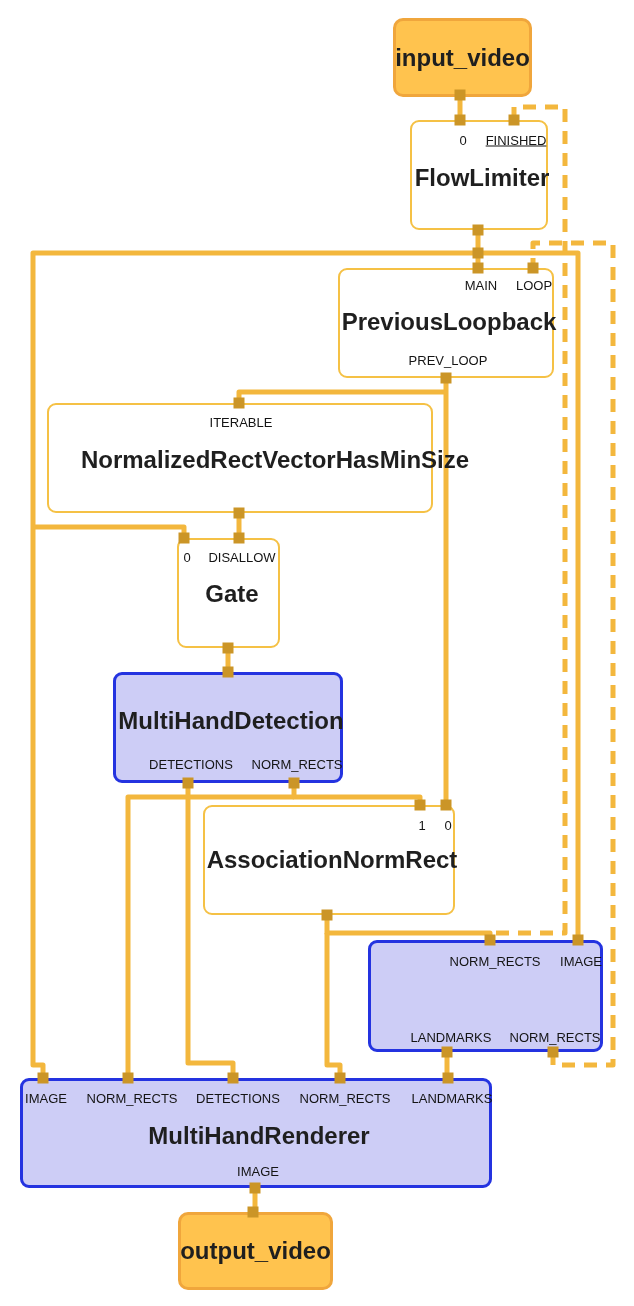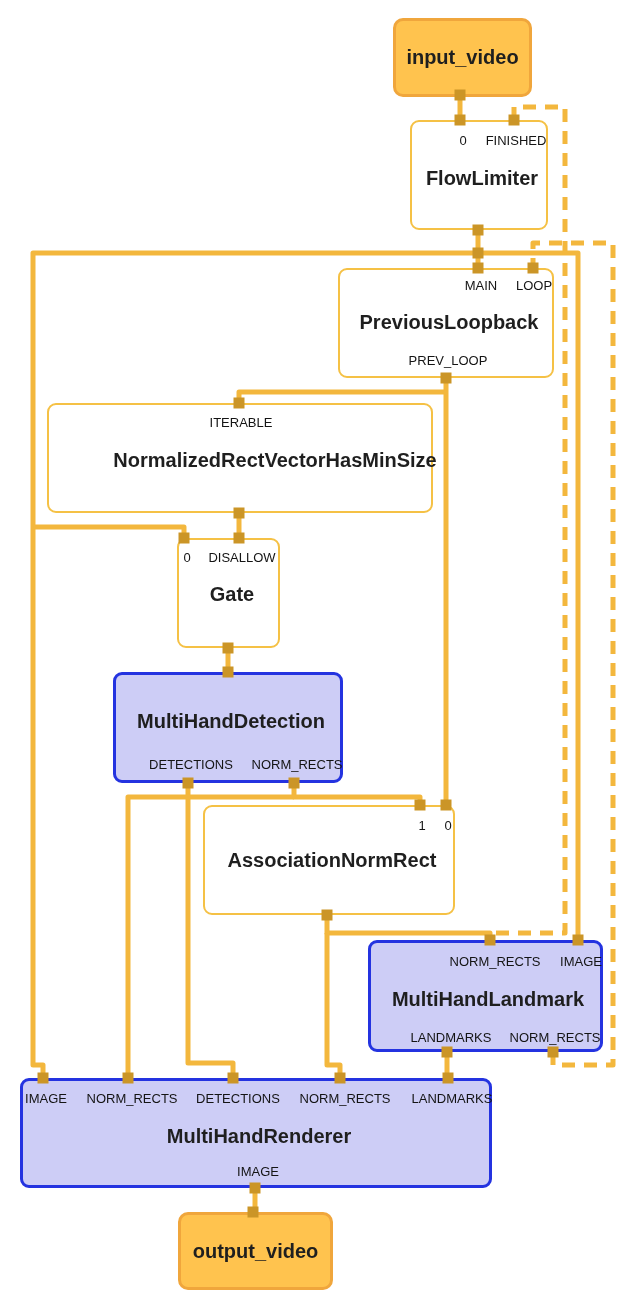--- a/index.html
+++ b/index.html
@@ -9,21 +9,21 @@
   }
   svg.wires { position:absolute; left:0; top:0; z-index:1; }
   .wire { fill:none; stroke:#F3B73D; stroke-width:5; stroke-linejoin:round; }
   .wire.dashed { stroke-dasharray:13 9; }
   .node { position:absolute; box-sizing:border-box; z-index:2; }
   .calc { background:#ffffff; border:2px solid #F5C145; border-radius:9px; }
   .subgraph { background:#CDCDF6; border:3px solid #2433E0; border-radius:9px; }
   .stream { background:#FFC34E; border:3px solid #F0A63C; border-radius:10px;
             display:flex; align-items:center; justify-content:center; }
   .title { position:absolute; transform:translate(-50%,-50%); font-weight:bold;
-           font-size:20px; color:#1F1F1F; white-space:nowrap; }
+           font-size:24px; color:#1F1F1F; white-space:nowrap; }
   .stream .title { position:static; transform:none; }
   .plabel { position:absolute; transform:translate(-50%,-50%); font-size:13px;
             color:#141414; white-space:nowrap; }
   .port { position:absolute; width:11px; height:11px; background:#CB9527;
           transform:translate(-50%,-50%); z-index:4; }
 </style>
 </head>
 <body>
 
 <div id="stage">
@@ -48,21 +48,21 @@
     <path class="wire dashed" d="M514 120 L514 107 L565 107 L565 933 L495 933"></path>
     <path class="wire dashed" d="M553 1052 L553 1065 L613 1065 L613 243 L533 243 L533 268"></path>
   </svg>
 
   <div class="node stream" style="left:393px; top:18px; width:139px; height:79px;">
     <span class="title">input_video</span>
   </div>
 
   <div class="node calc" style="left:410px; top:120px; width:138px; height:110px;">
     <span class="plabel" style="left:51px; top:18px;">0</span>
-    <span class="plabel" style="left:104px; top:18px;">FINISHED</span>
+    <span class="plabel" style="left:104px; top:18px;text-decoration:underline;">FINISHED</span>
     <span class="title" style="left:70px; top:56px;">FlowLimiter</span>
   </div>
 
   <div class="node calc" style="left:338px; top:268px; width:216px; height:110px;">
     <span class="plabel" style="left:141px; top:15px;">MAIN</span>
     <span class="plabel" style="left:194px; top:15px;text-align:right;">LOOP</span>
     <span class="title" style="left:109px; top:52px;">PreviousLoopback</span>
     <span class="plabel" style="left:108px; top:90px;">PREV_LOOP</span>
   </div>
 
@@ -85,21 +85,20 @@
 
   <div class="node calc" style="left:203px; top:805px; width:252px; height:110px;">
     <span class="plabel" style="left:217px; top:18px;">1</span>
     <span class="plabel" style="left:243px; top:18px;">0</span>
     <span class="title" style="left:127px; top:53px;">AssociationNormRect</span>
   </div>
 
   <div class="node subgraph" style="left:368px; top:940px; width:235px; height:112px;">
     <span class="plabel" style="left:124px; top:18px;">NORM_RECTS</span>
     <span class="plabel" style="left:210px; top:18px;">IMAGE</span>
-    <span class="title" style="left:117px; top:56px;">MultiHandLandmark</span>
     <span class="plabel" style="left:80px; top:94px;">LANDMARKS</span>
     <span class="plabel" style="left:184px; top:94px;">NORM_RECTS</span>
   </div>
 
   <div class="node subgraph" style="left:20px; top:1078px; width:472px; height:110px;">
     <span class="plabel" style="left:23px; top:17px;">IMAGE</span>
     <span class="plabel" style="left:109px; top:17px;">NORM_RECTS</span>
     <span class="plabel" style="left:215px; top:17px;">DETECTIONS</span>
     <span class="plabel" style="left:322px; top:17px;">NORM_RECTS</span>
     <span class="plabel" style="left:429px; top:17px;">LANDMARKS</span>

